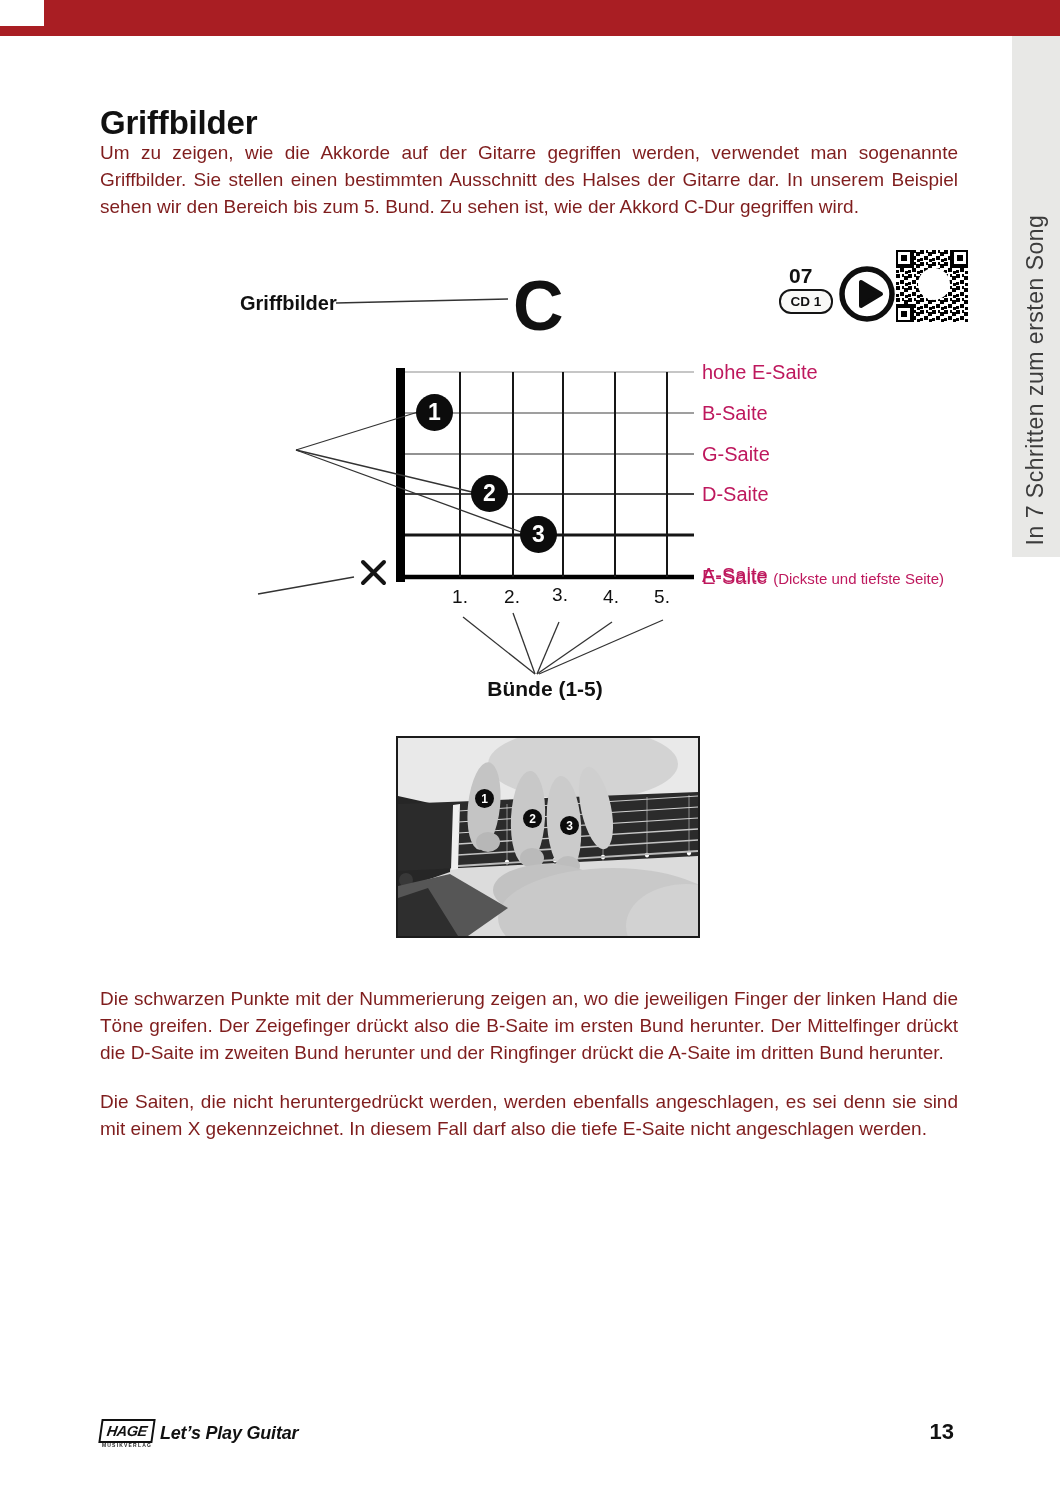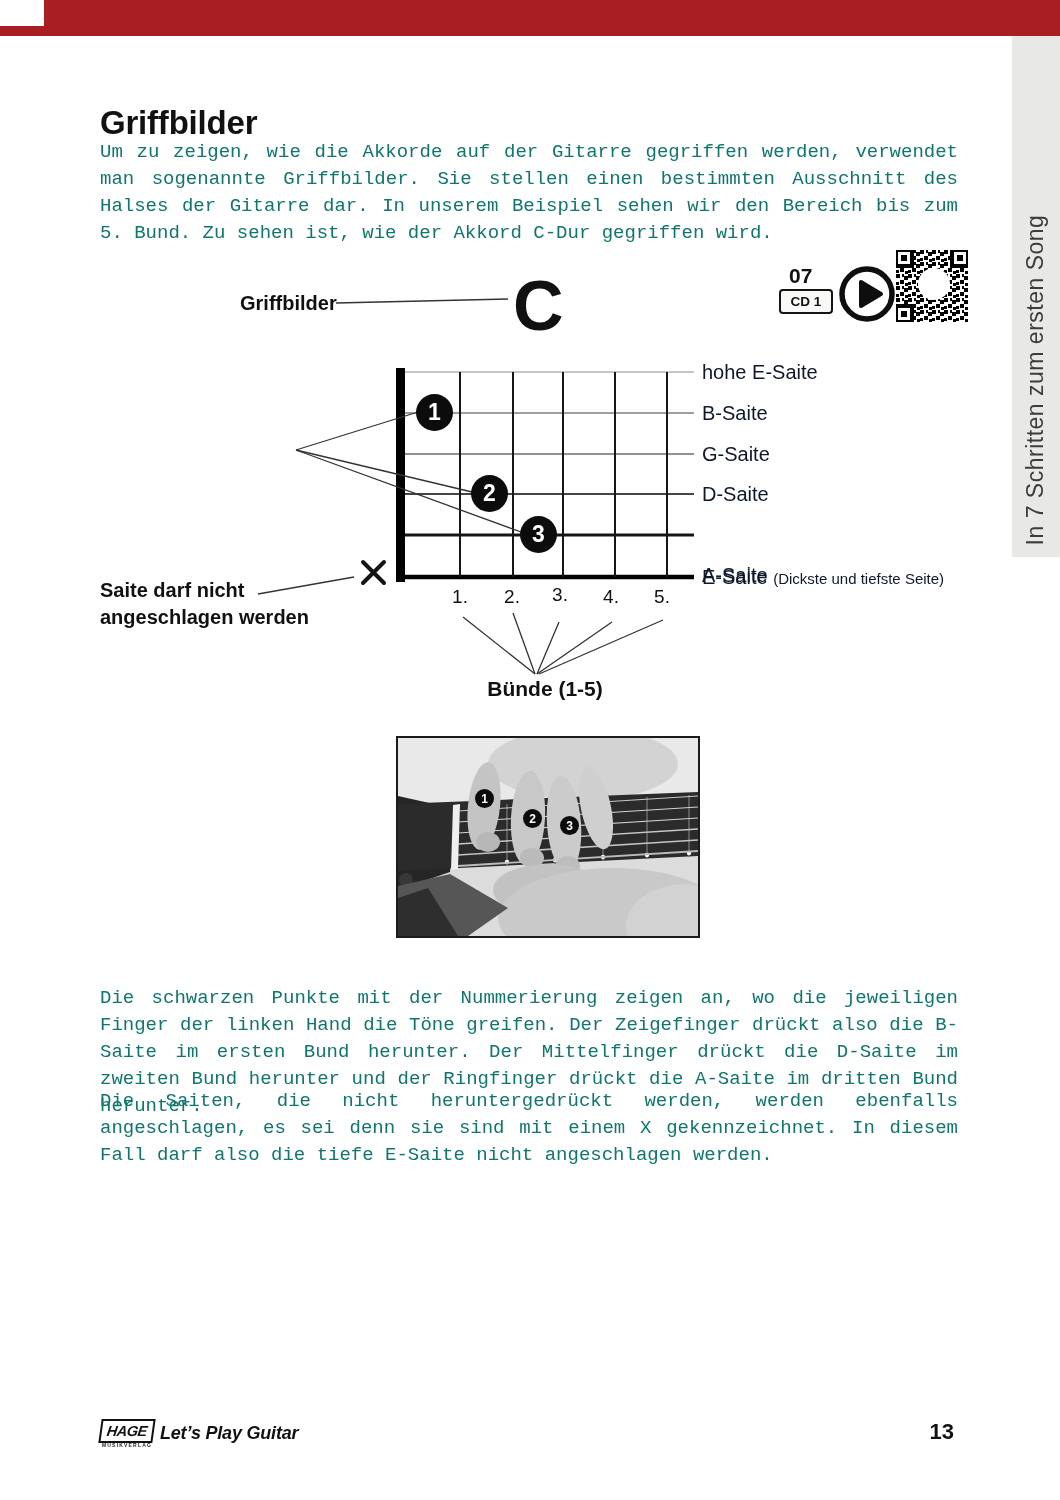--- a/index.html
+++ b/index.html
@@ -11,34 +11,34 @@
   .header-bar{left:0;top:0;width:1060px;height:36px;background:#a91e23;}
   .header-notch{left:0;top:0;width:44px;height:26px;background:#ffffff;}
 
   
   .side-tab{left:1012px;top:36px;width:48px;height:521px;background:#e8e8e6;}
   .side-tab-text{left:1035px;top:380px;transform:translate(-50%,-50%) rotate(-90deg);
         white-space:nowrap;font-size:23px;color:#3c3c3c;letter-spacing:.5px;}
 
   
   .title{left:100px;top:104px;font-size:33px;font-weight:bold;letter-spacing:-0.2px;}
-  .para{left:100px;width:858px;font-size:19px;line-height:27px;text-align:justify;color:#0f766e;font-family:Liberation Mono, monospace;}
+  .para{left:100px;width:858px;font-size:19px;line-height:27px;text-align:justify;color:#7f1d1d;}
   .intro{top:139px;}
   .para1{top:985px;}
   .para2{top:1088px;}
 
   
   .akkord-label{left:240px;top:292px;font-size:20px;font-weight:bold;}
   .chord-c{left:513px;top:266px;font-size:70px;font-weight:bold;letter-spacing:-2px;}
   .track-num{left:789px;top:264px;font-size:21px;font-weight:bold;}
-  .cd-box{left:779px;top:289px;width:50px;height:21px;border:2.5px solid #141414;border-radius:4px;
+  .cd-box{left:779px;top:289px;width:50px;height:21px;border:2.5px solid #141414;border-radius:12px;
           background:#f9f9f7;font-size:13.5px;font-weight:bold;display:flex;align-items:center;justify-content:center;z-index:3;}
   .grip-label{left:100px;top:413px;font-size:20px;font-weight:bold;line-height:26.5px;}
   .mute-label{left:100px;top:577px;font-size:20px;font-weight:bold;line-height:26.5px;}
-  .string-label{left:702px;font-size:20px;color:#0f172a;white-space:nowrap;text-align:right;}
+  .string-label{left:702px;font-size:20px;color:#be185d;white-space:nowrap;text-align:right;}
   .string-suffix{font-size:15px;}
   .fret-num{width:34px;text-align:center;font-size:19px;top:586px;}
   .frets-caption{left:460px;top:677px;width:170px;text-align:center;font-size:21px;font-weight:bold;}
 
   .dot{background:#0c0c0c;border-radius:50%;color:#fff;display:flex;align-items:center;
        justify-content:center;font-weight:bold;z-index:4;}
   .grid-dot{width:37px;height:37px;font-size:23px;}
   .photo-dot{width:19px;height:19px;font-size:12px;}
 
   
@@ -133,24 +133,20 @@
       <rect x="0" y="0" width="16" height="16" fill="#fff" stroke="#000" stroke-width="4"></rect>
       <rect x="5" y="5" width="6" height="6" fill="#000"></rect>
       <rect x="56" y="0" width="16" height="16" fill="#fff" stroke="#000" stroke-width="4"></rect>
       <rect x="61" y="5" width="6" height="6" fill="#000"></rect>
       <rect x="0" y="56" width="16" height="16" fill="#fff" stroke="#000" stroke-width="4"></rect>
       <rect x="5" y="61" width="6" height="6" fill="#000"></rect>
     </g>
     <circle cx="38" cy="34" r="16" fill="#ffffff"></circle>
   </svg>
 
-  <div class="abs mute-label">
-    <div>Saite darf nicht</div>
-    <div>angeschlagen werden</div>
-  </div>
 
   <div class="abs string-label" style="top:361px;">hohe E-Saite</div>
   <div class="abs string-label" style="top:402px;">B-Saite</div>
   <div class="abs string-label" style="top:443px;">G-Saite</div>
   <div class="abs string-label" style="top:483px;">D-Saite</div>
   <div class="abs string-label" style="top:524px;margin-top:40px;">A-Saite</div>
   <div class="abs string-label" style="top:566px;">
     <span>E-Saite</span>
     <span class="string-suffix">(Dickste und tiefste Seite)</span>
   </div>

